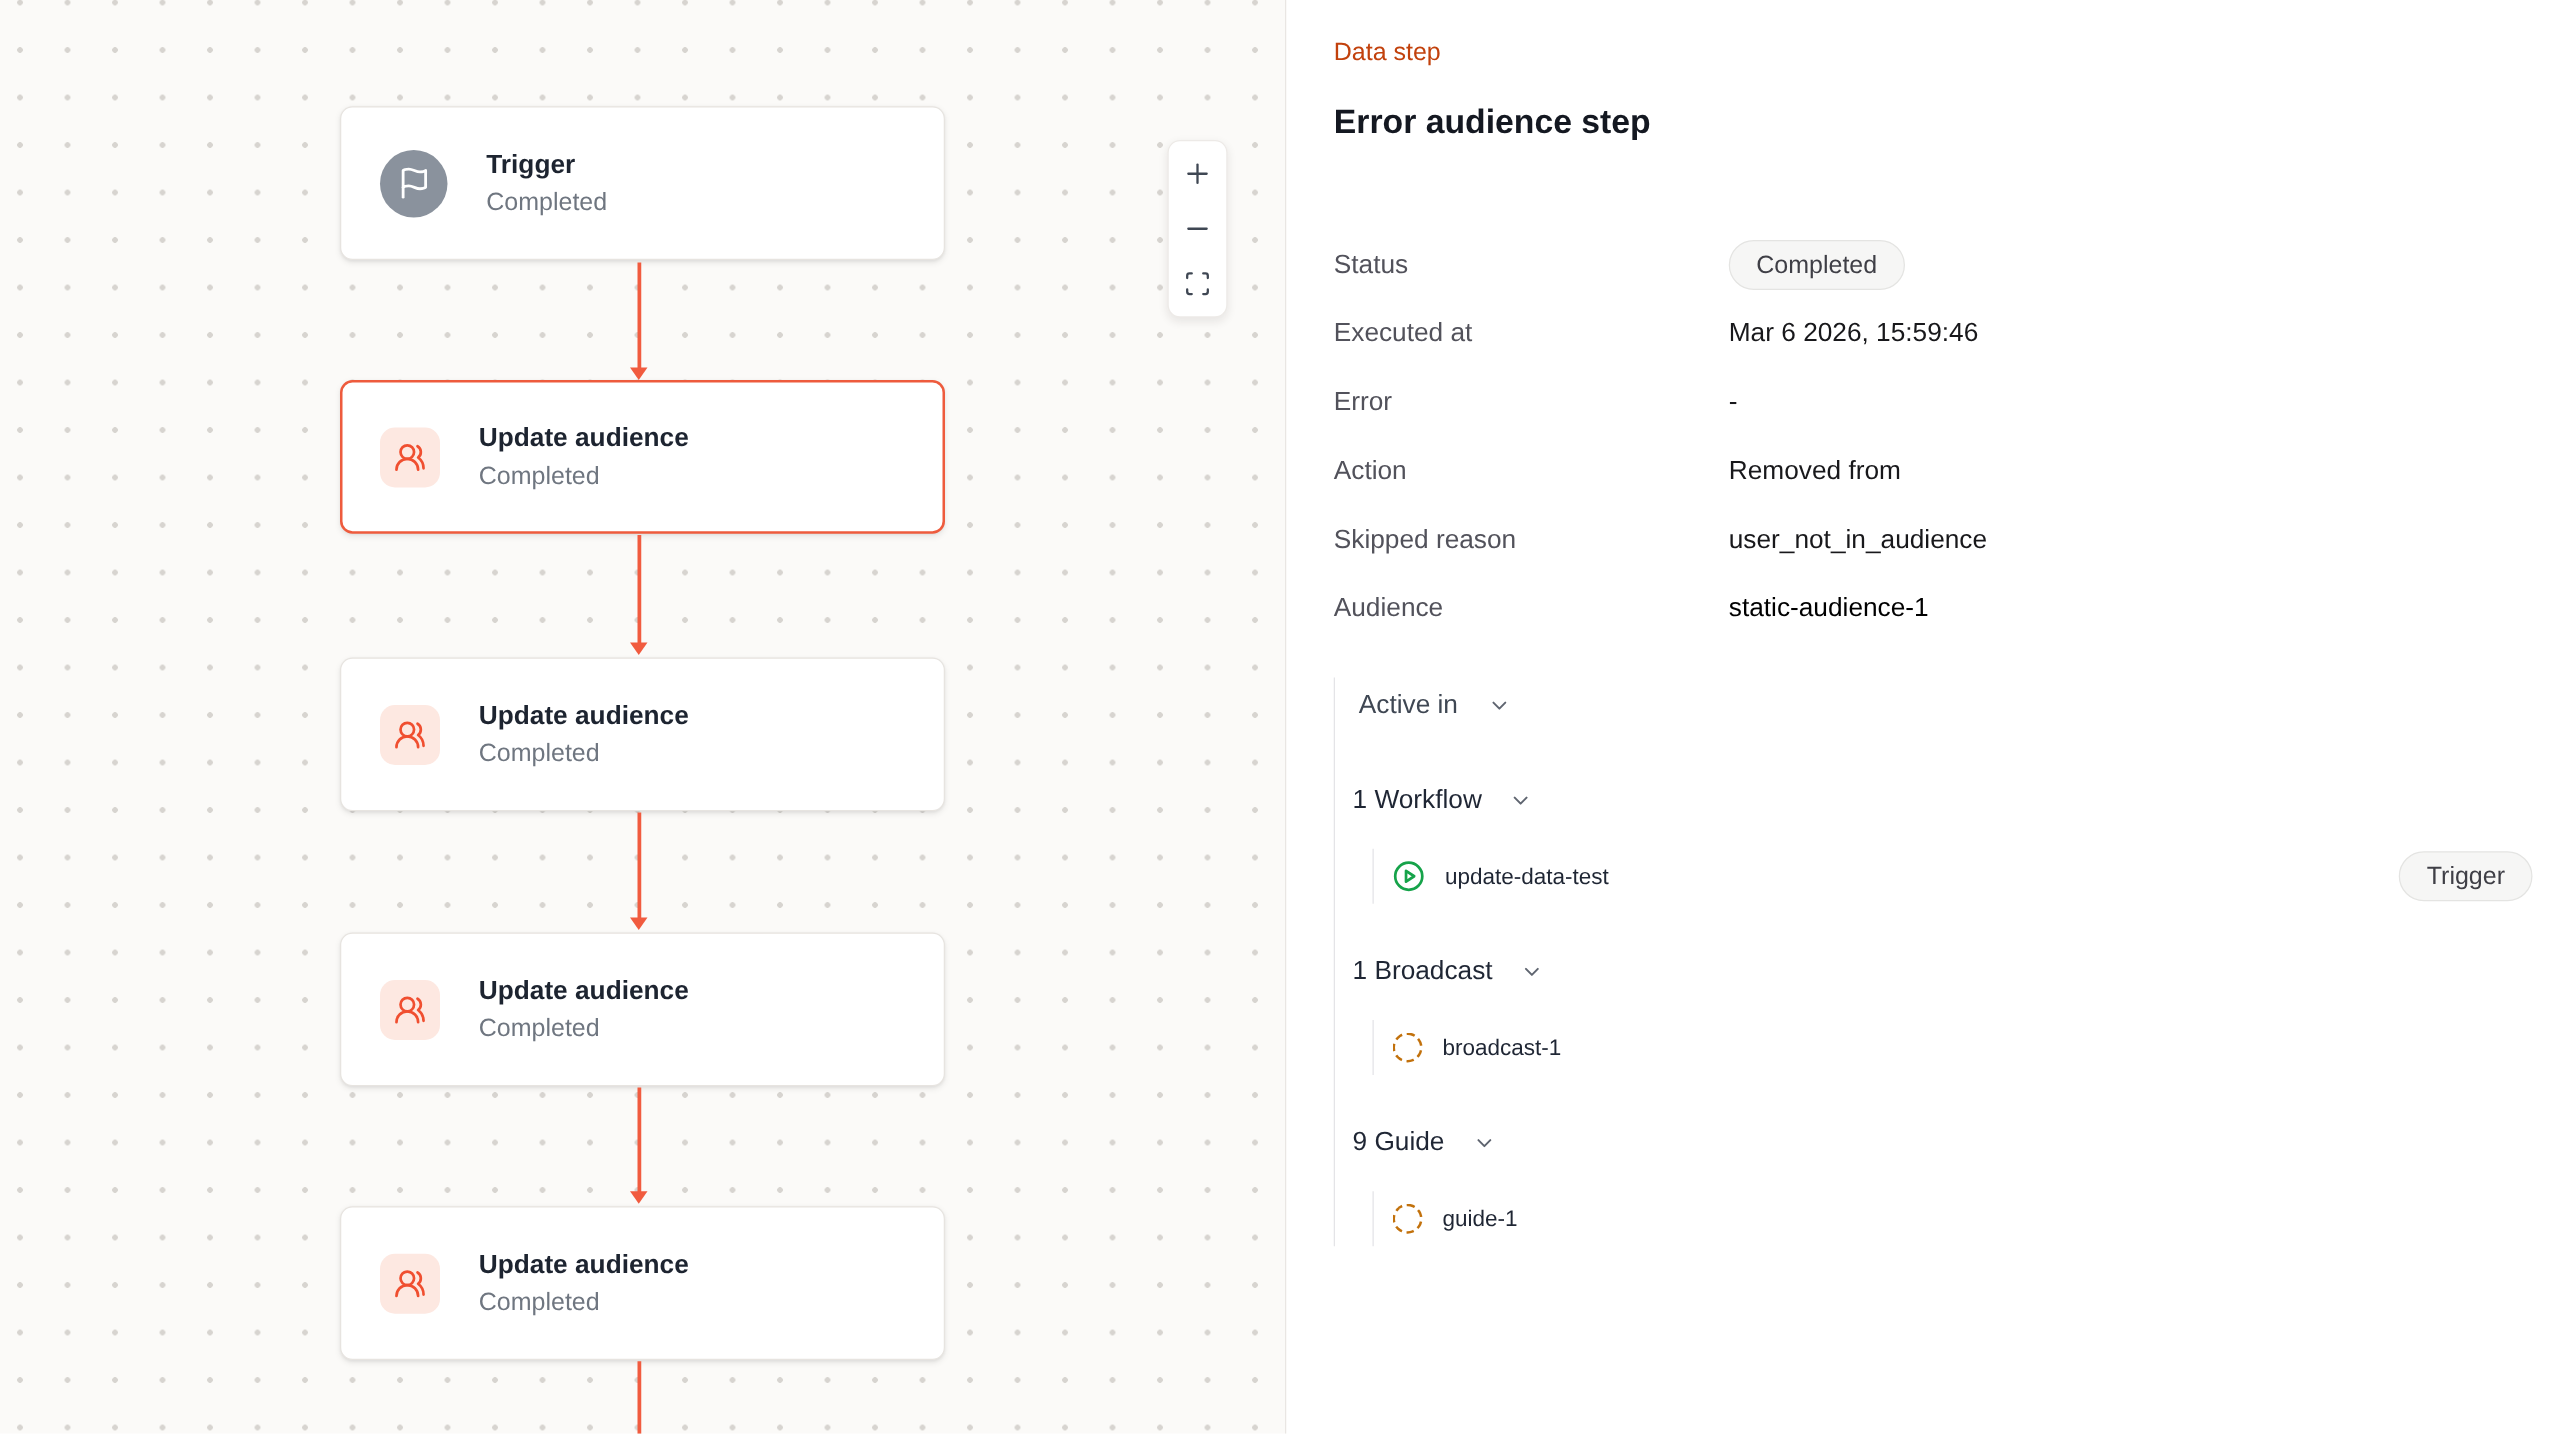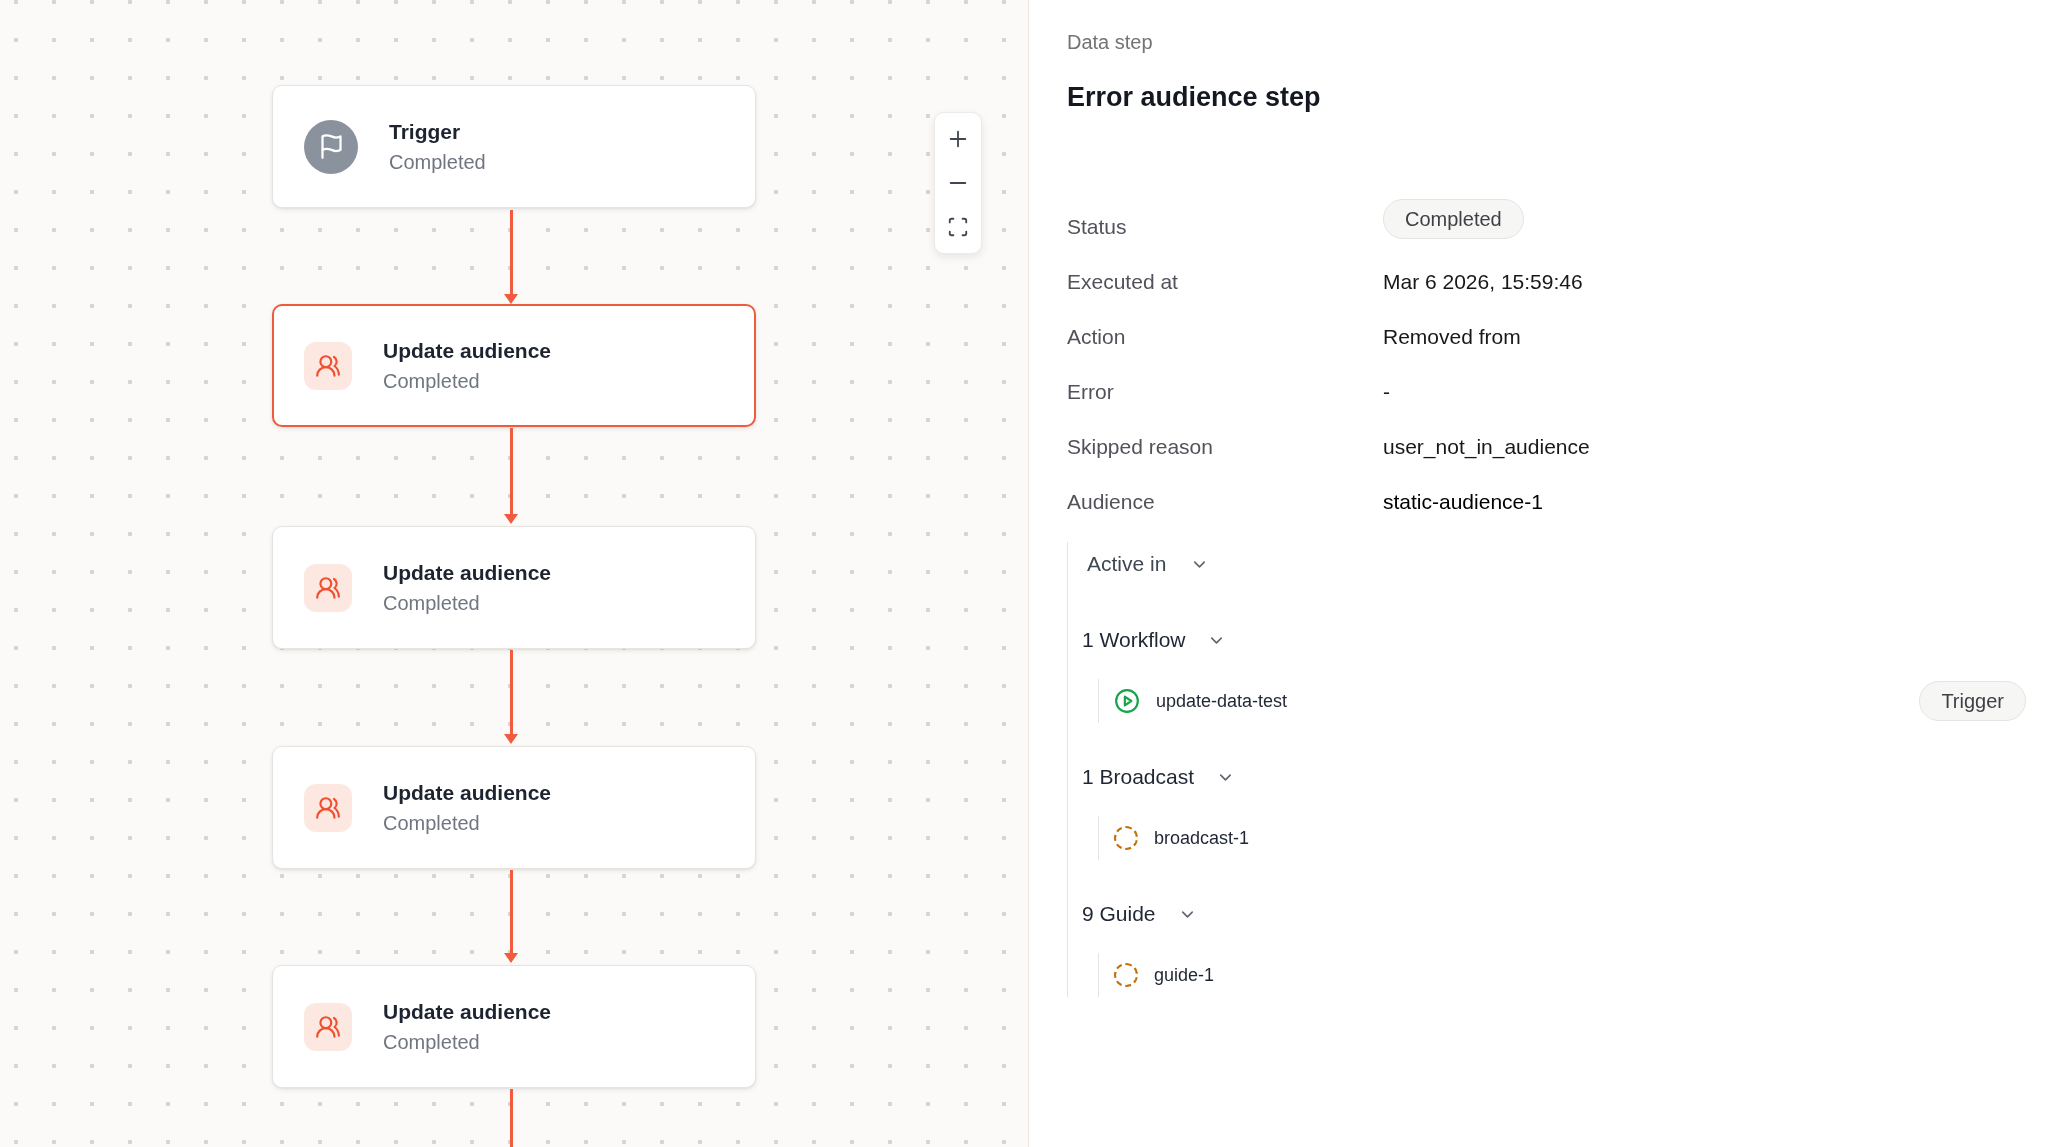--- a/index.html
+++ b/index.html
@@ -49,25 +49,25 @@
     box-shadow:0 3px 8px rgba(28,25,23,0.09);
     display:flex; flex-direction:column; align-items:center; padding:4px 0;
   }
   .zoom-btn { width:44px; height:44px; display:flex; align-items:center; justify-content:center; cursor:pointer; color:#3f4753; background:none; border:none; }
 
   
   .panel {
     position:absolute; left:1028px; top:0; width:1020px; height:1147px;
     background:#ffffff; border-left:1px solid #e9e6e3; padding-left:38px;
   }
-  .eyebrow { margin-top:31px; font-size:20px; line-height:22px; color:#737373; }
+  .eyebrow { margin-top:31px; font-size:20px; line-height:22px; color:#c2410c; }
   .panel-title { margin-top:29px; font-size:27px; line-height:30px; font-weight:700; color:#141821; }
 
   .fields { margin-top:72px; }
-  .field-row { height:55px; display:flex; align-items:flex-end; }
+  .field-row { height:55px; display:flex; align-items:center; }
   .field-label { width:316px; flex:0 0 auto; font-size:21px; color:#52525b; }
   .field-value { font-size:21px; font-weight:500; color:#18181b; }
   .field-value.link { color:#000000; font-weight:500; cursor:pointer; }
   .pill {
     display:inline-block; padding:7px 21px; border-radius:999px;
     background:#f6f6f5; border:1px solid #e4e4e2; color:#3f3f46;
     font-size:20px; font-weight:400; line-height:24px;
   }
 
   .active-in { margin-top:28px; border-left:1px solid #e4e4e7; width:990px; }
@@ -208,26 +208,26 @@
     <div class="fields">
       <div class="field-row">
         <div class="field-label">Status</div>
         <span class="pill">Completed</span>
       </div>
       <div class="field-row">
         <div class="field-label">Executed at</div>
         <div class="field-value">Mar 6 2026, 15:59:46</div>
       </div>
       <div class="field-row">
+        <div class="field-label">Error</div>
+        <div class="field-value">-</div>
+      </div>
+      <div class="field-row">
         <div class="field-label">Action</div>
         <div class="field-value">Removed from</div>
-      </div>
-      <div class="field-row">
-        <div class="field-label">Error</div>
-        <div class="field-value">-</div>
       </div>
       <div class="field-row">
         <div class="field-label">Skipped reason</div>
         <div class="field-value">user_not_in_audience</div>
       </div>
       <div class="field-row">
         <div class="field-label">Audience</div>
         <div class="field-value link">static-audience-1</div>
       </div>
     </div>

